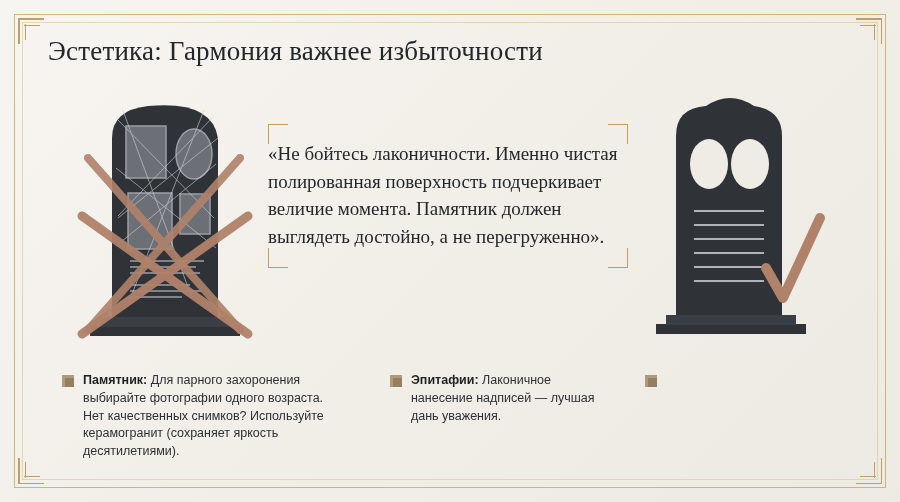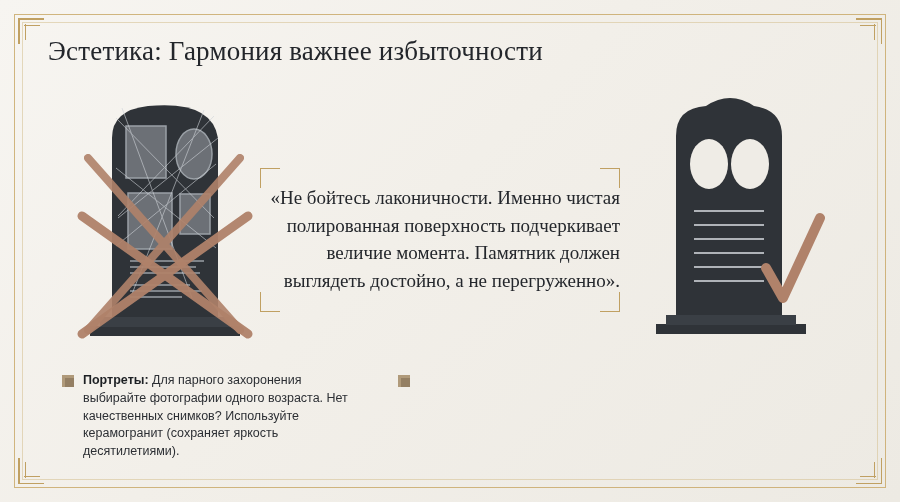--- a/index.html
+++ b/index.html
@@ -95,25 +95,24 @@
   }
   .mon-right {
     position: absolute;
     left: 650px;
     top: 92px;
   }
 
   
   .quote-wrap {
     position: absolute;
-    left: 260px;
+    left: 268px;
     top: 140px;
     width: 360px;
-    text-align: right;
-    margin-top: 44px;
+    text-align: left;
   }
   .quote-text {
     font-size: 19px;
     line-height: 1.45;
     color: #24272c;
   }
   .quote-orn {
     position: absolute;
     width: 22px;
     height: 22px;
@@ -297,24 +296,30 @@
         <span class="h"></span>
         <span class="v"></span>
       </div>
   </div>
 
   <div class="notes">
 
     <div class="note note-1">
       <div class="bullet"></div>
       <div class="note-body">
-        <b>Портреты:</b><span> Для парного захоронения выбирайте фотографии одного возраста. Нет качественных снимков? Используйте керамогранит (сохраняет яркость десятилетиями).</span>
+        <b>Памятник:</b><span> Для парного захоронения выбирайте фотографии одного возраста. Нет качественных снимков? Используйте керамогранит (сохраняет яркость десятилетиями).</span>
       </div>
     </div>
 
+    <div class="note note-2">
+      <div class="bullet"></div>
+      <div class="note-body">
+        <b>Эпитафии:</b><span> Лаконичное нанесение надписей — лучшая дань уважения.</span>
+      </div>
+    </div>
 
     <div class="note note-3">
       <div class="bullet"></div>
     </div>
 
   </div>
 
 </div>
 
 </body></html>

